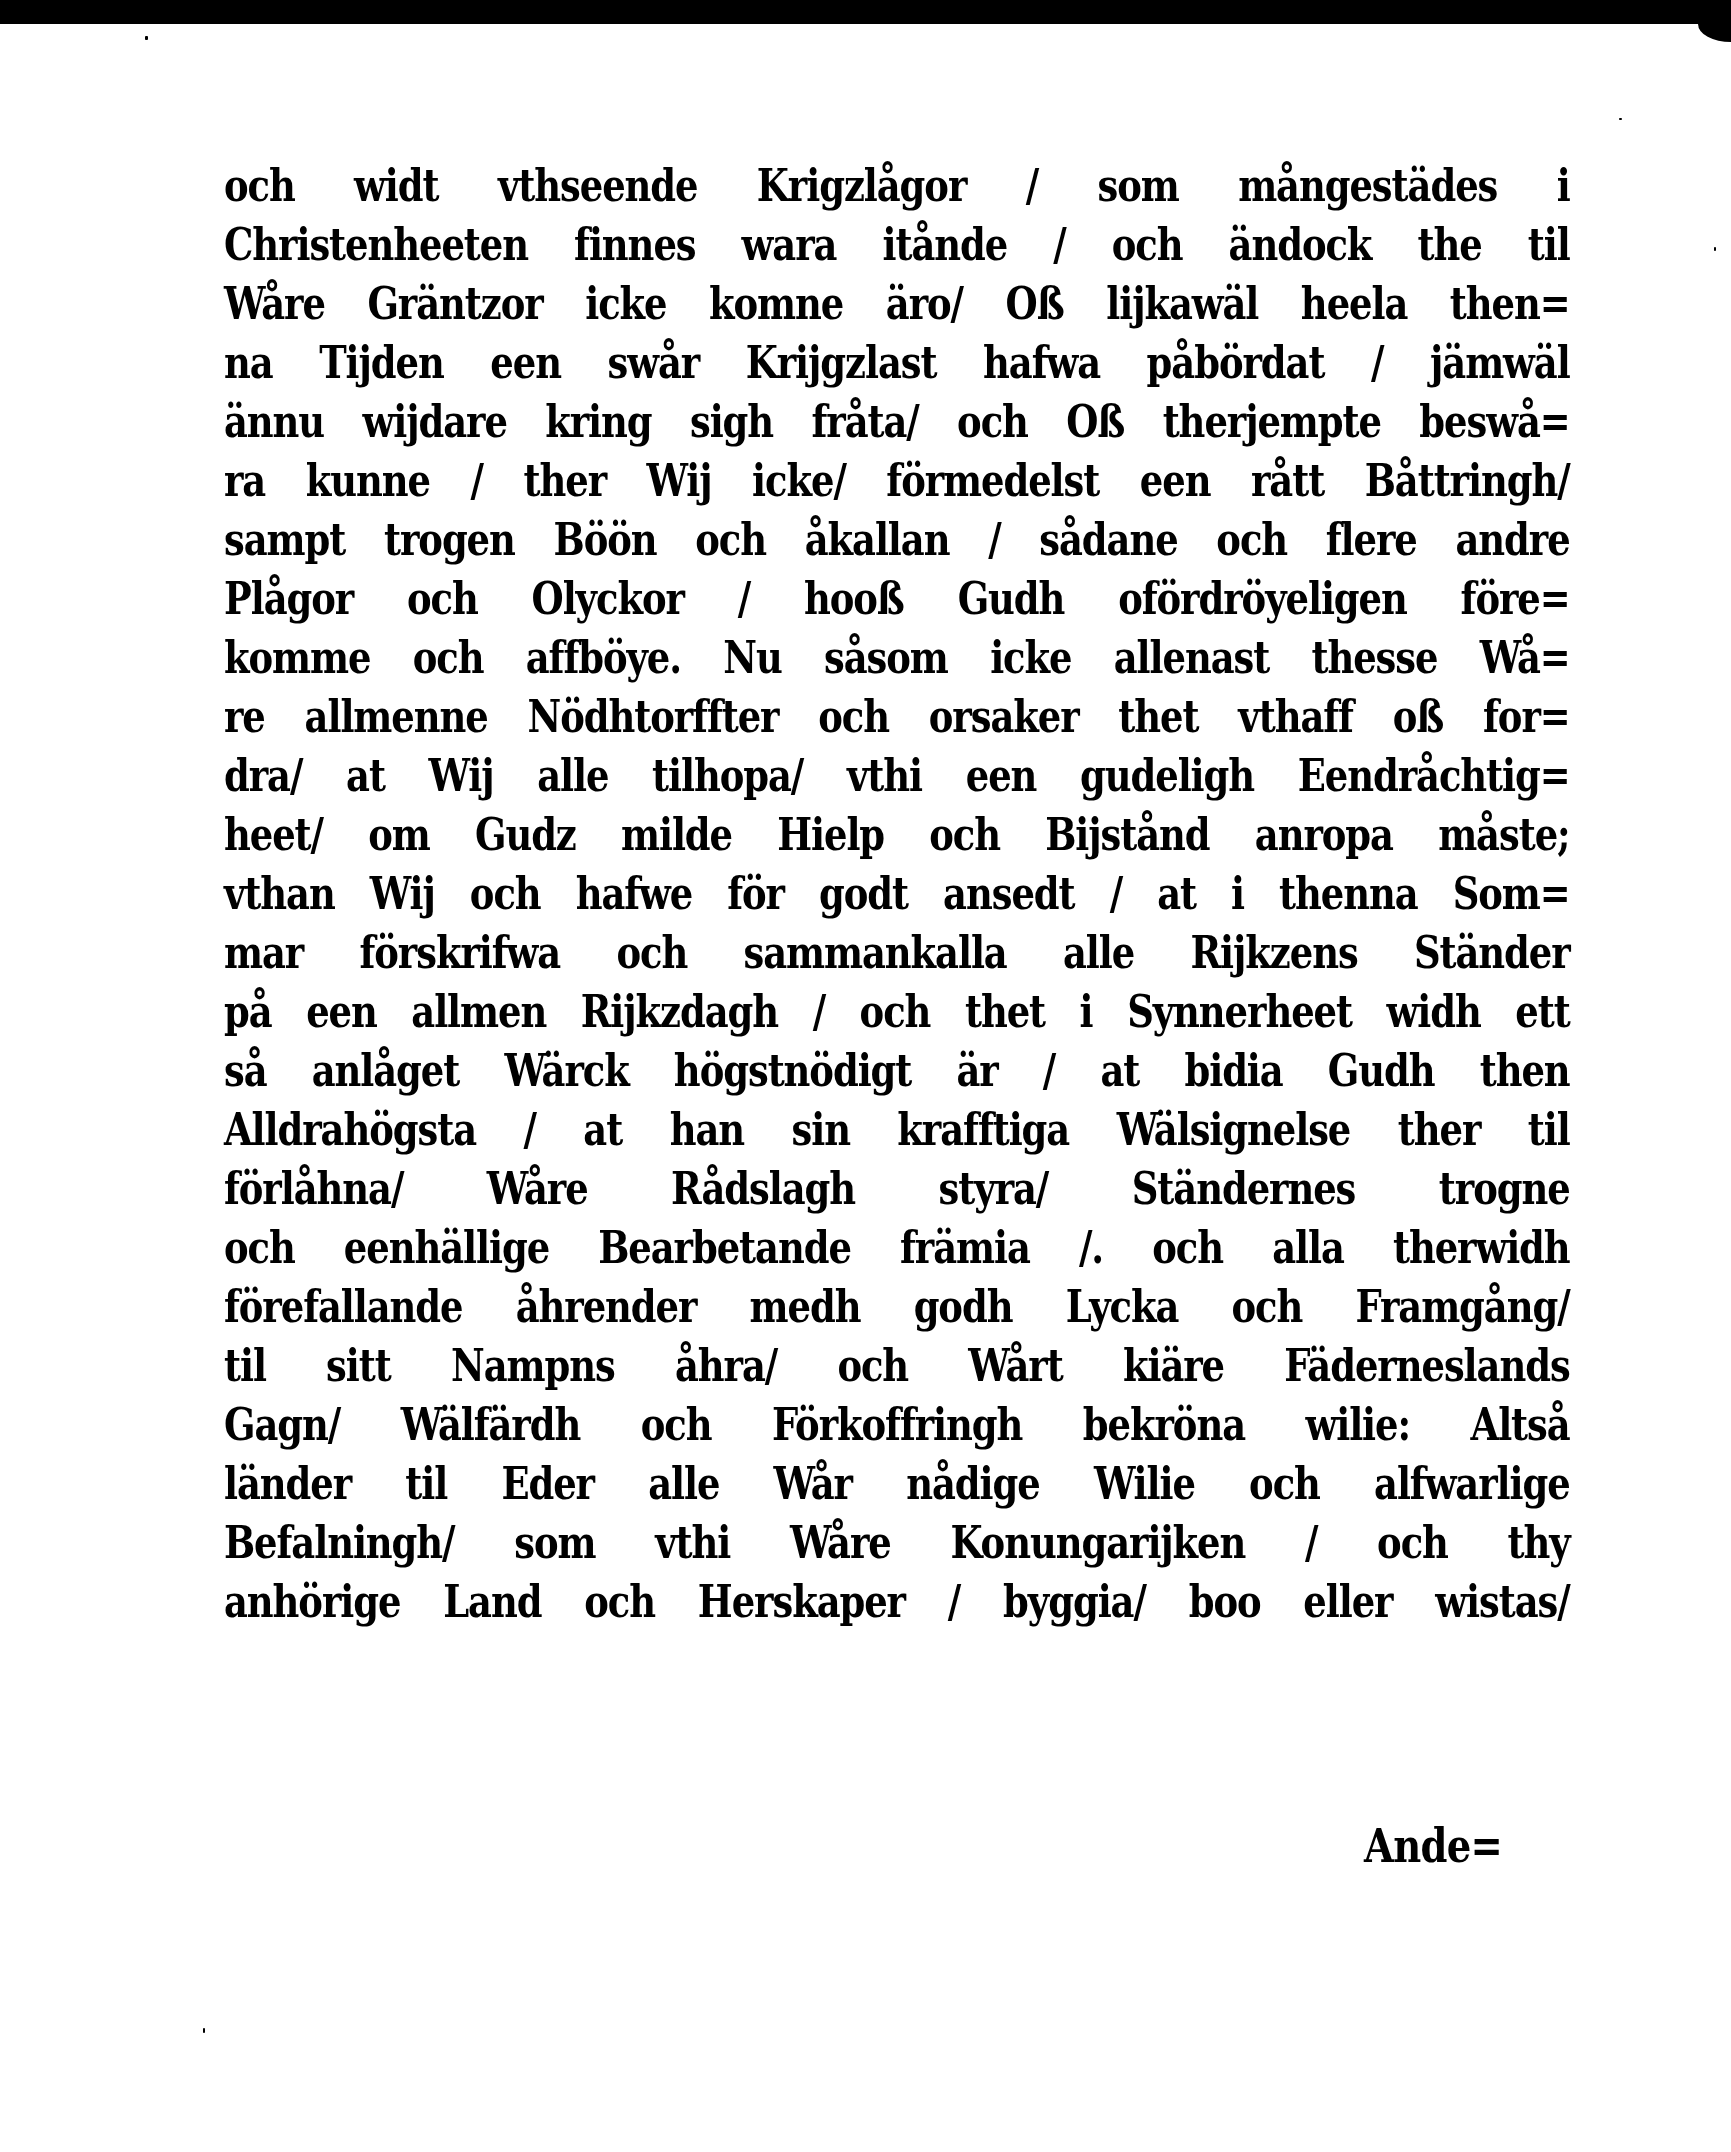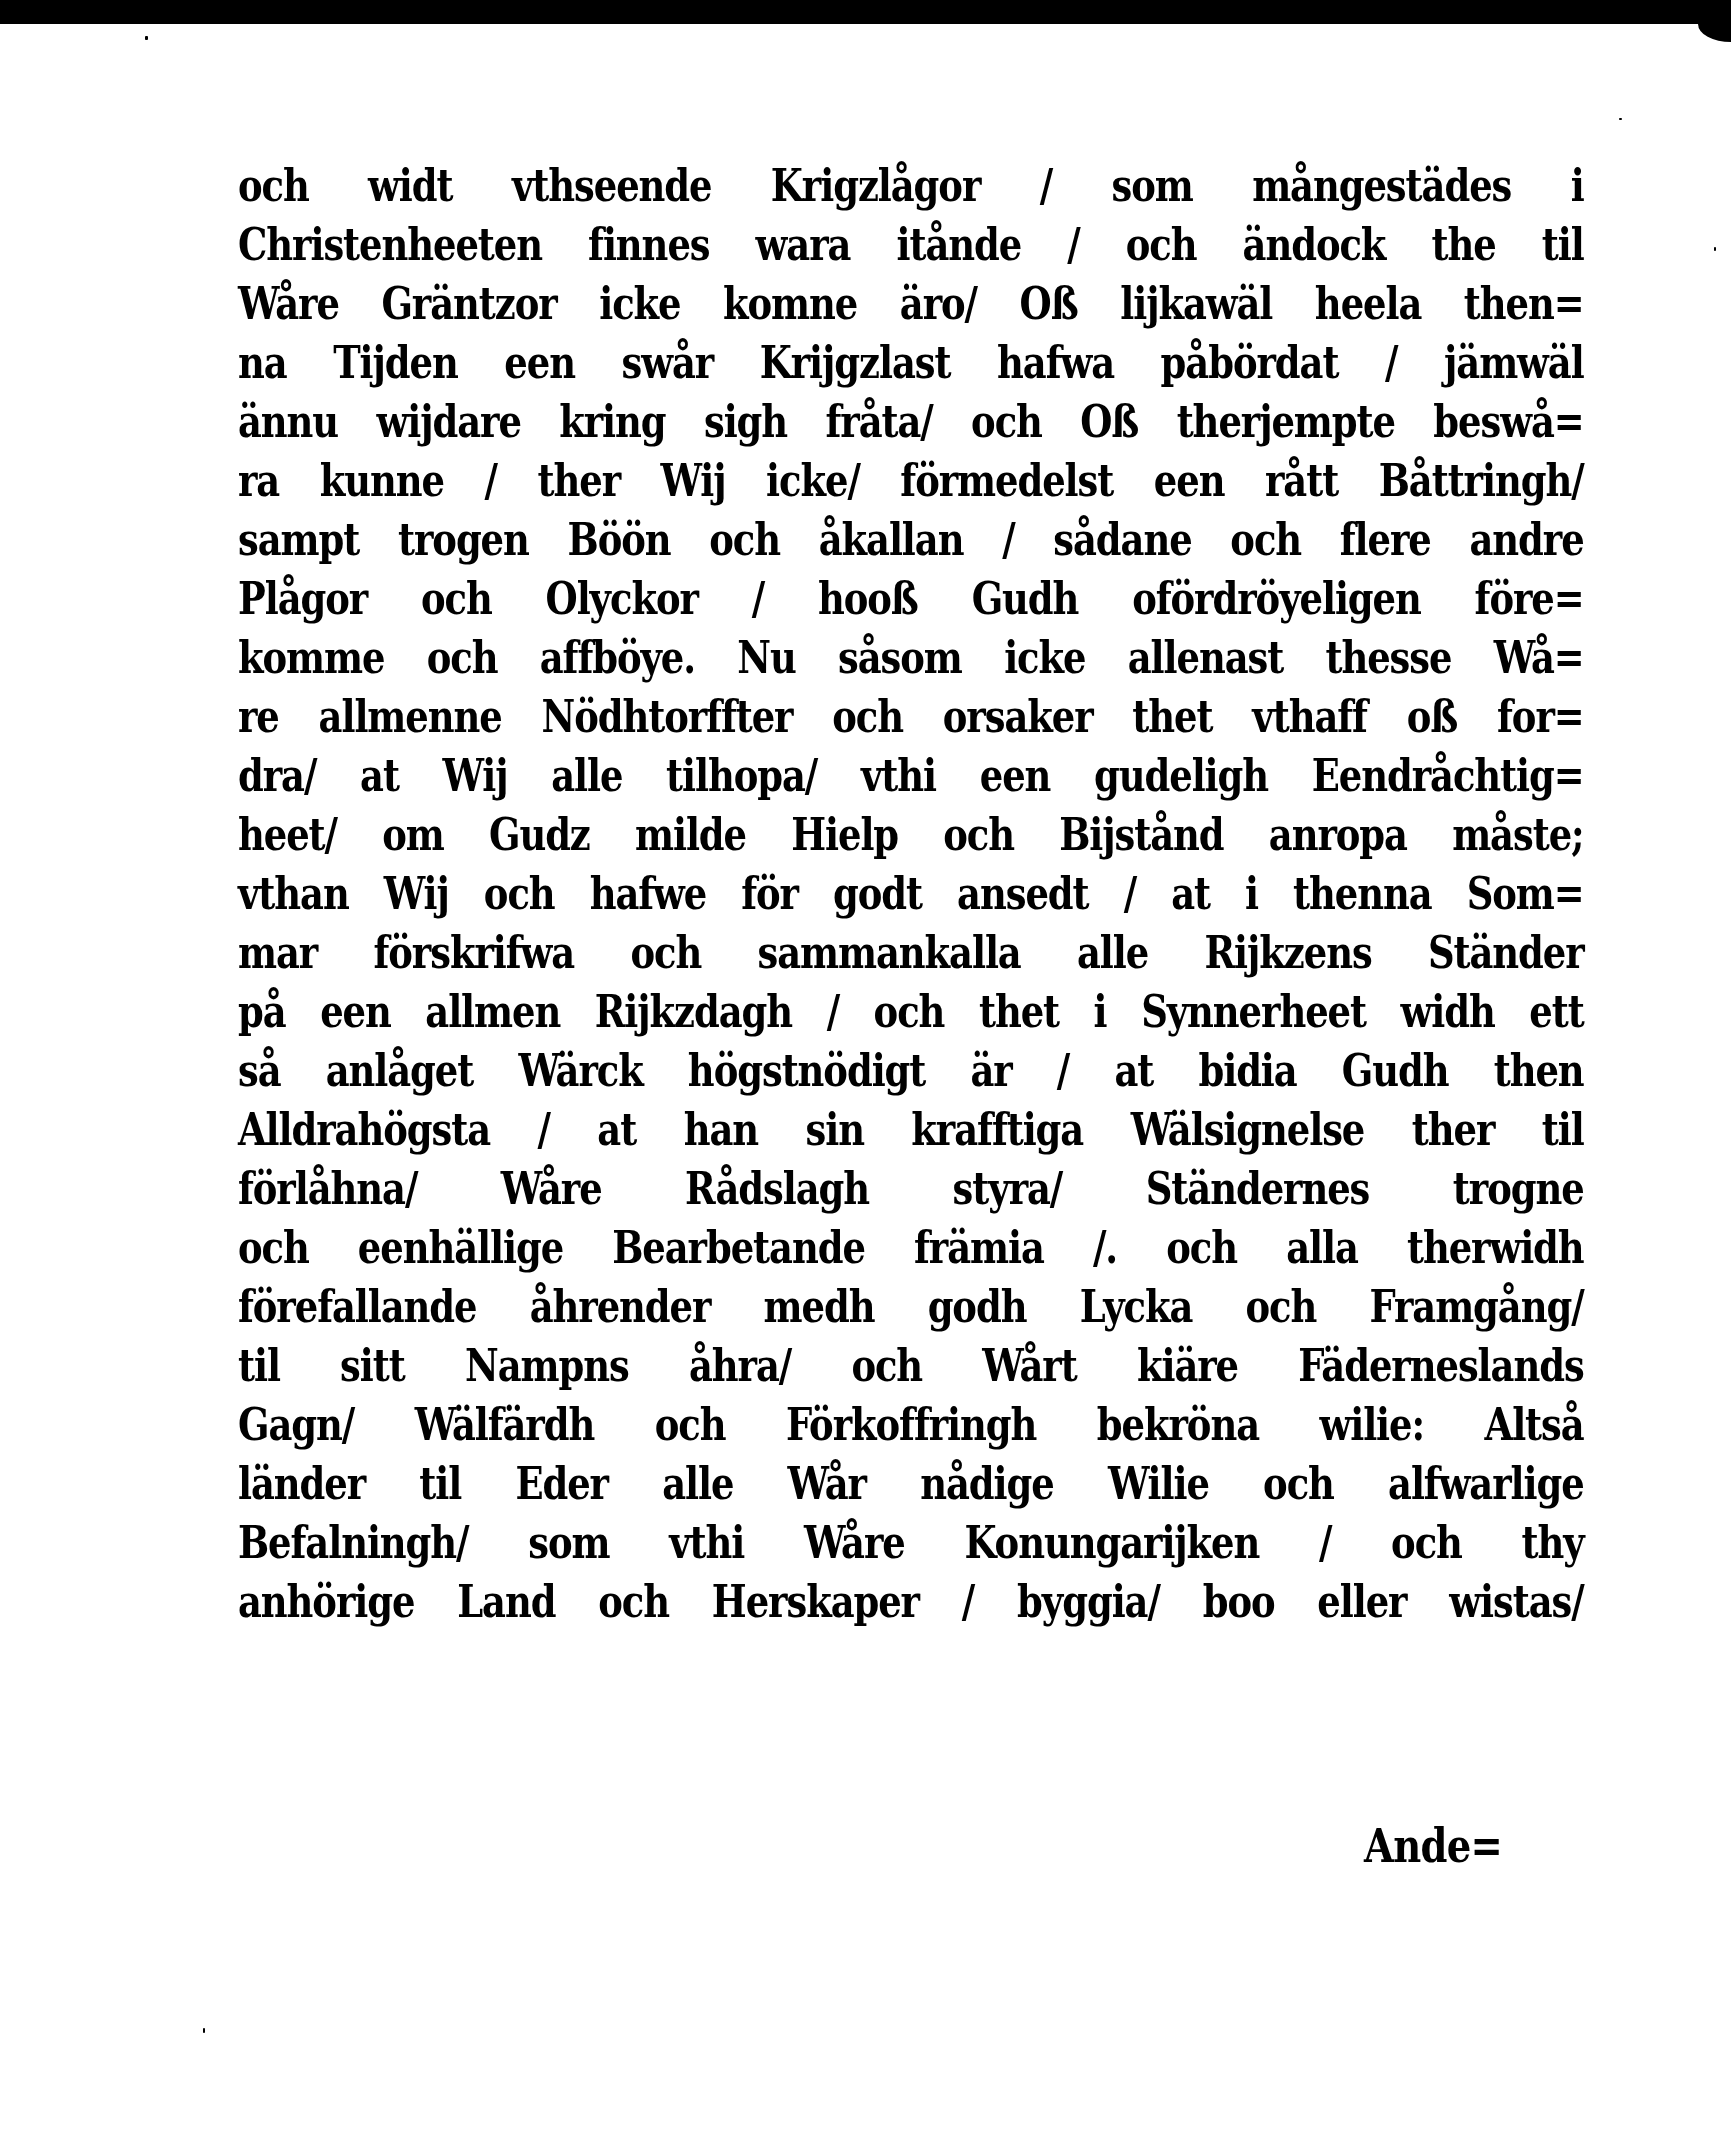--- a/index.html
+++ b/index.html
@@ -29,21 +29,21 @@
       position: absolute;
       right: 0;
       top: 23.6px;
       width: 33px;
       height: 18px;
       background: #000000;
       border-bottom-left-radius: 33px 18px;
     }
     .page {
       position: absolute;
-      left: 238px;
+      left: 224px;
       top: 156px;
       width: 1346px;
     }
     .line {
       display: block;
       height: 59px;
       line-height: 59px;
       font-family: "DejaVu Serif", serif;
       font-weight: bold;
       font-size: 45px;

